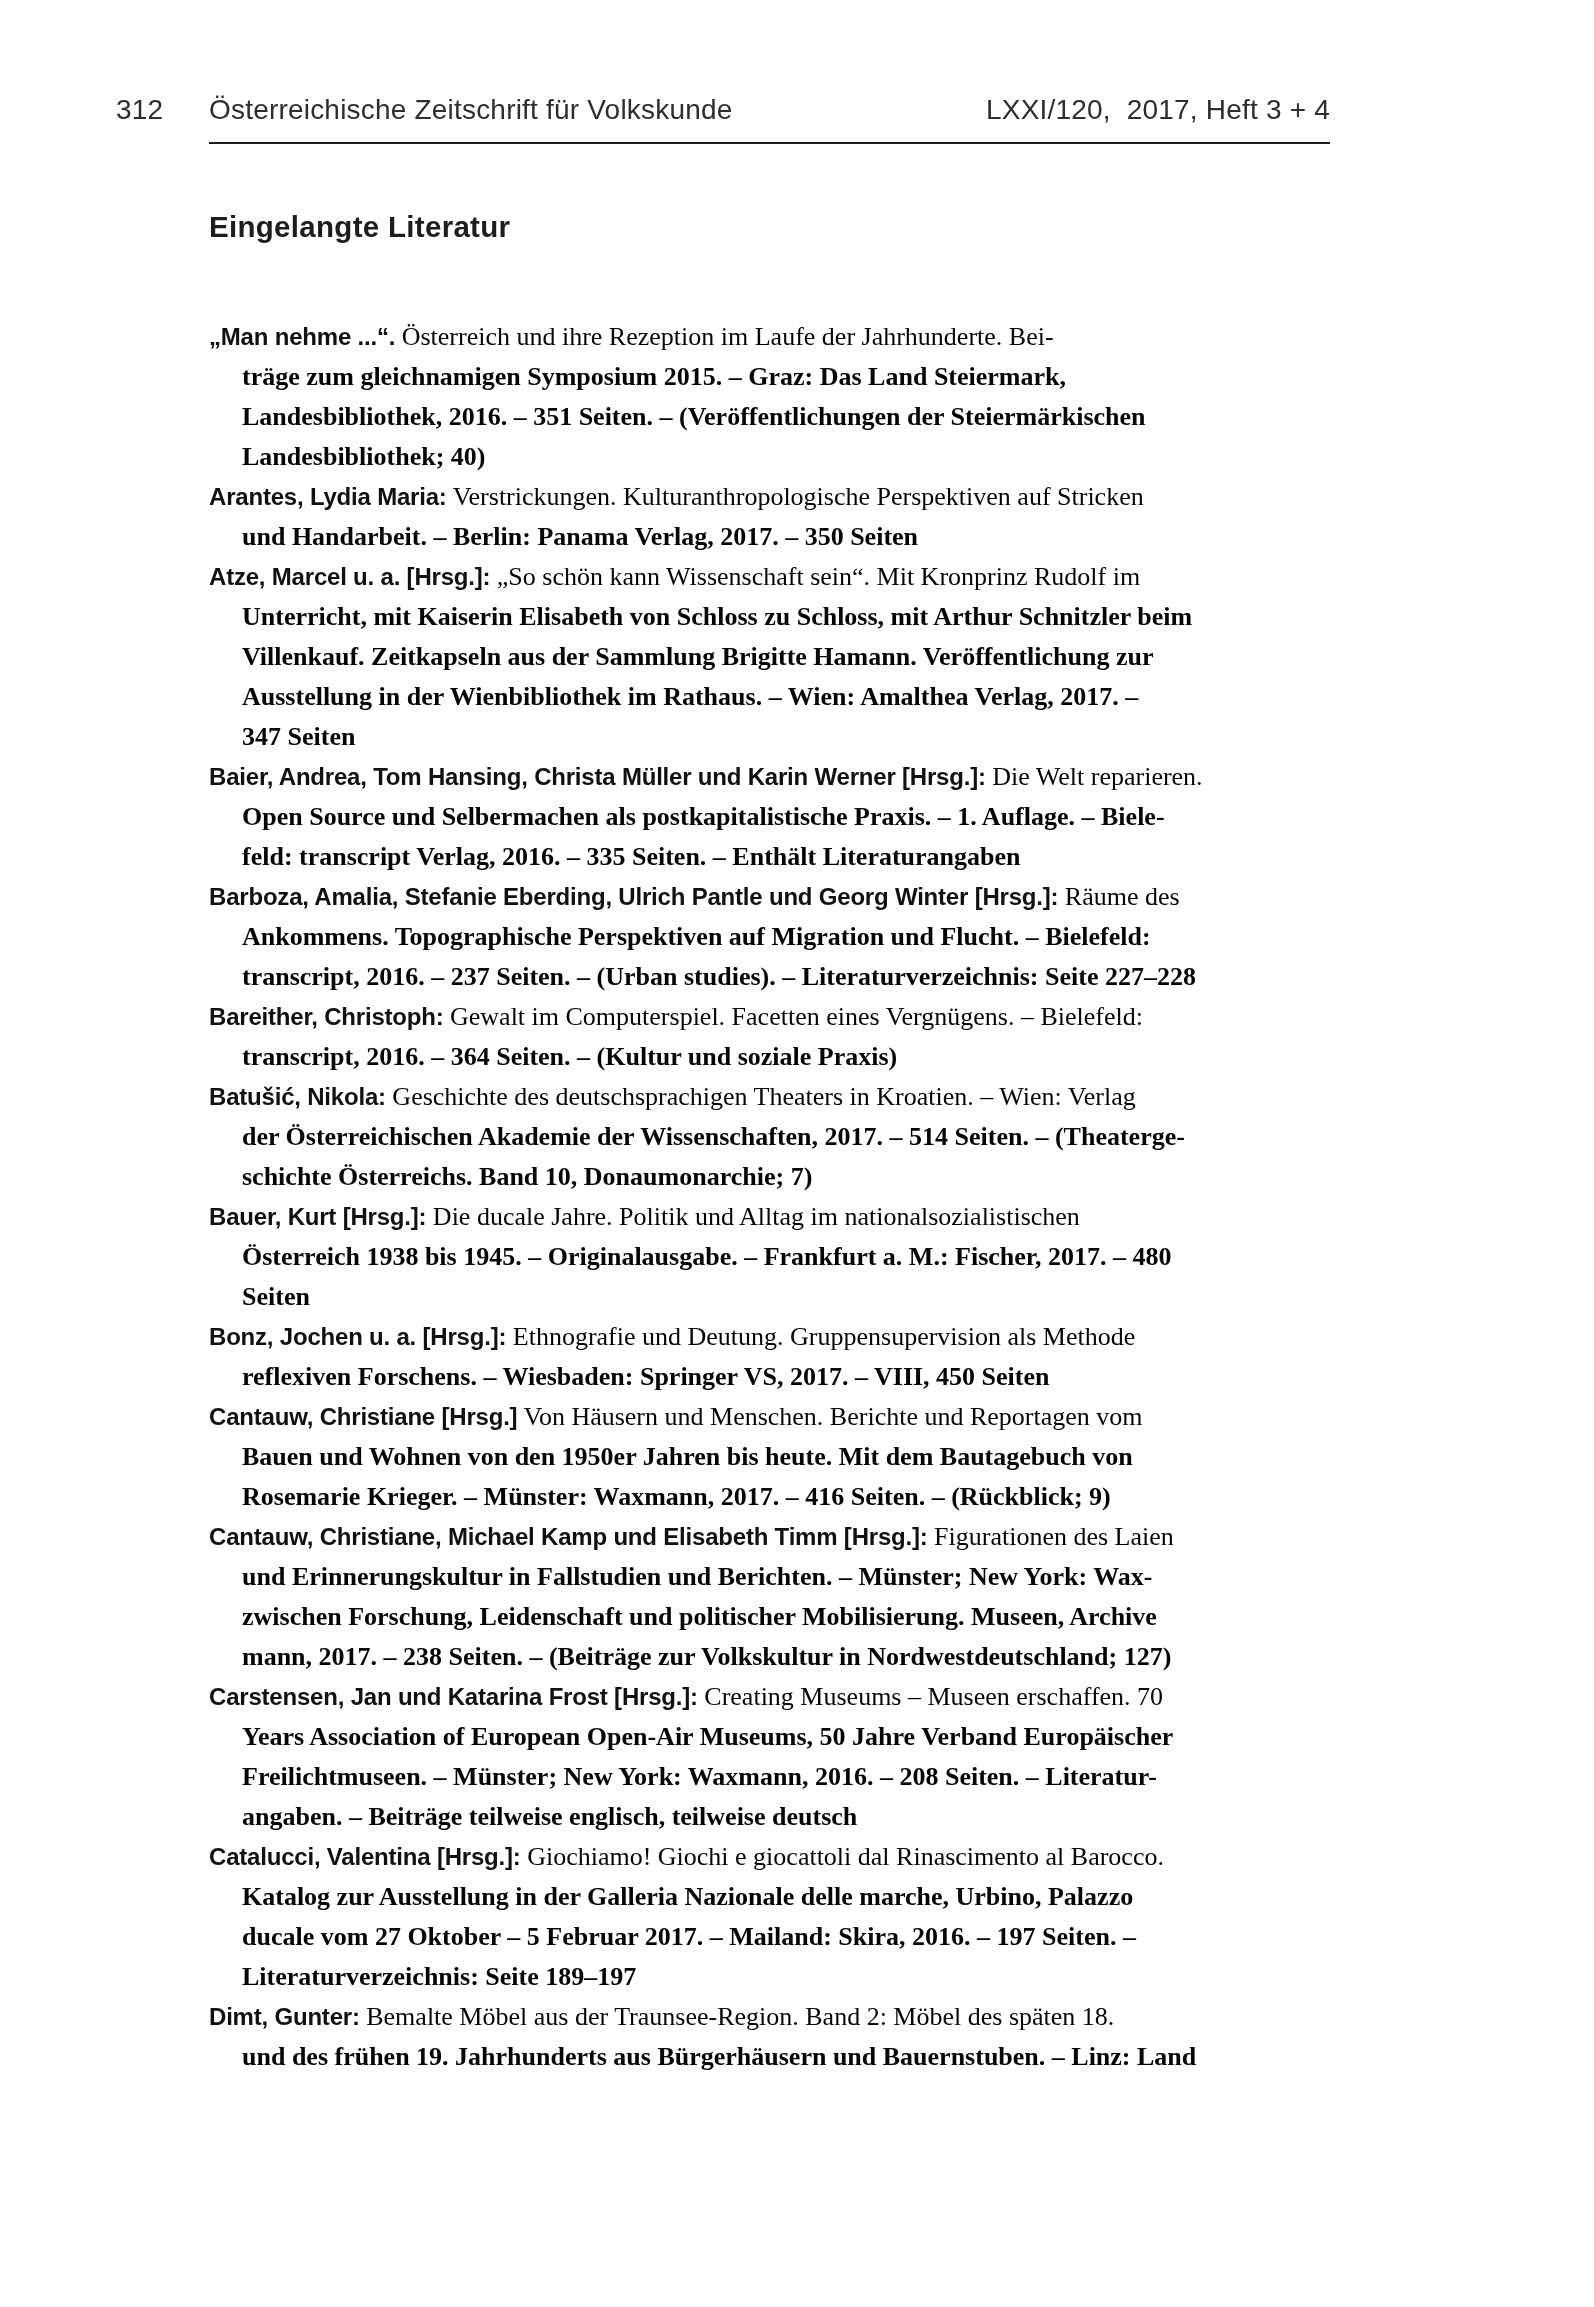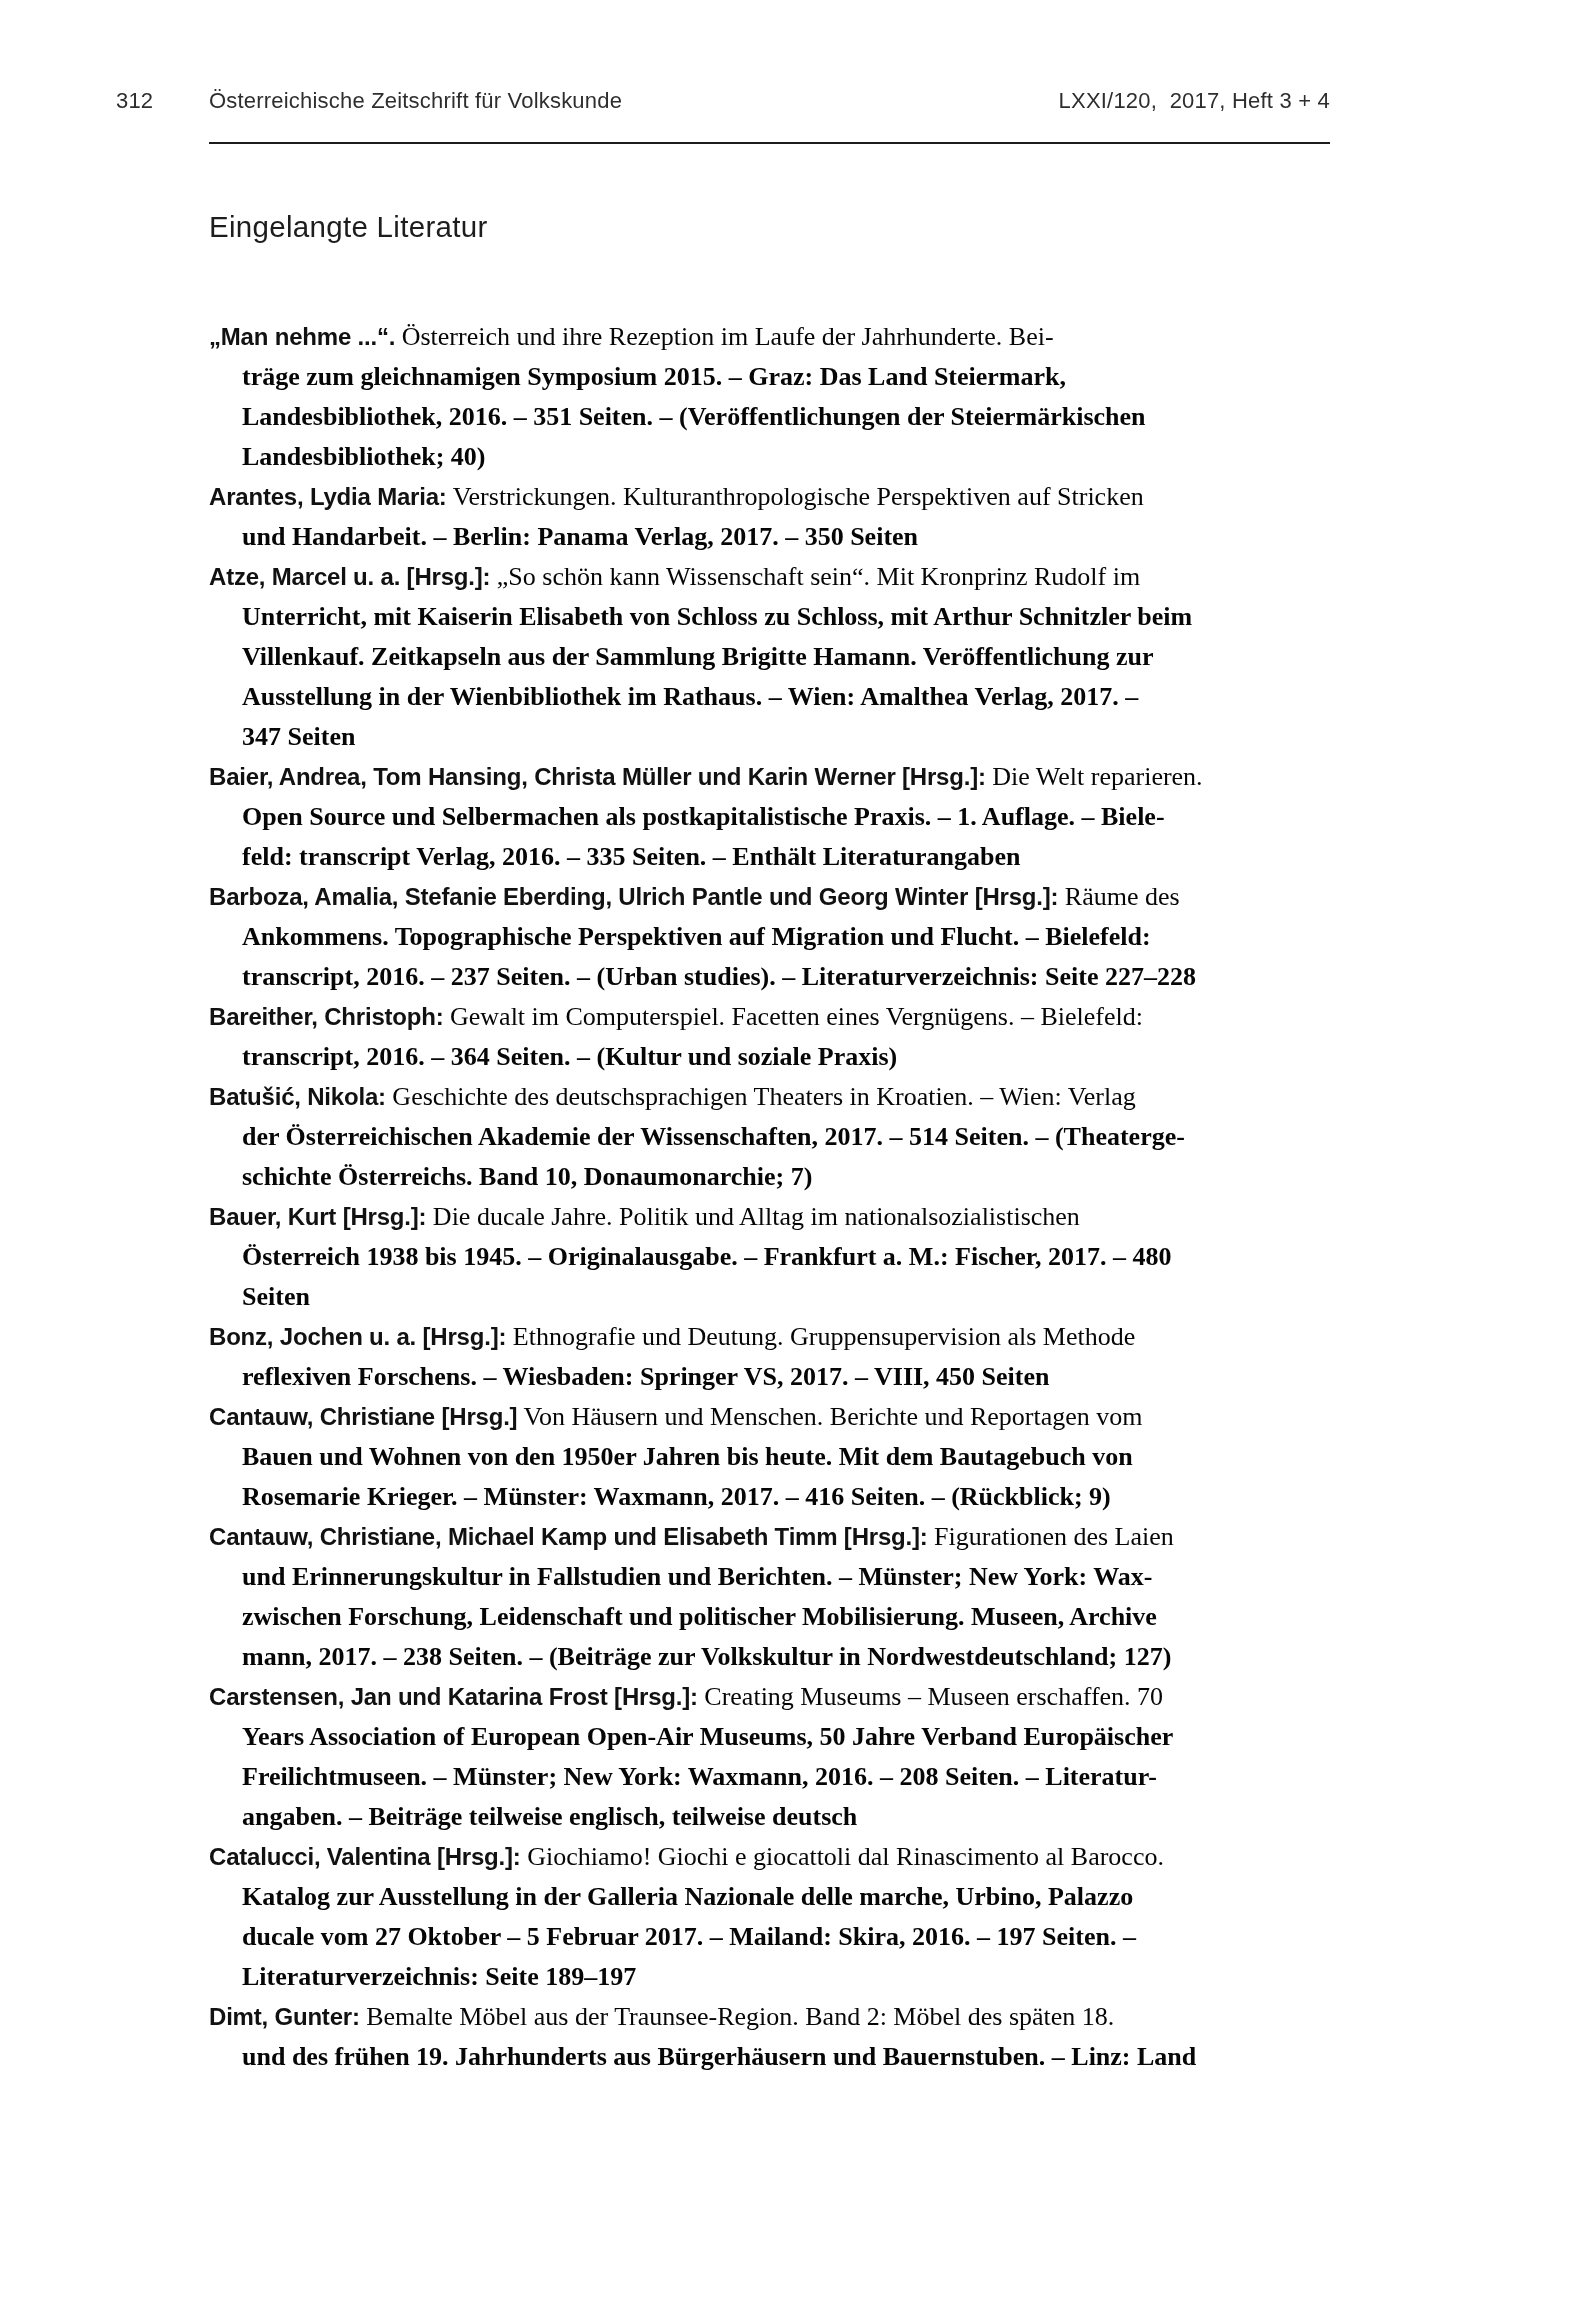--- a/index.html
+++ b/index.html
@@ -11,25 +11,25 @@
     position: relative;
     width: 1595px;
     height: 2307px;
     background: #ffffff;
     overflow: hidden;
     font-family: "Liberation Serif", serif;
   }
   
   .running-head {
     position: absolute;
-    top: 88px;
+    top: 94px;
     left: 116px;
     width: 1214px;
     font-family: "Liberation Sans", sans-serif;
-    font-size: 22px;
+    font-size: 28px;
     font-weight: 400;
     color: #2e2e2e;
     letter-spacing: 0.2px;
     display: flex;
     align-items: baseline;
   }
   .running-head .pagenum { width: 93px; }
   .running-head .issue { margin-left: auto; white-space: pre; }
   .head-rule {
     position: absolute;
@@ -38,21 +38,21 @@
     width: 1121px;
     height: 2.4px;
     background: #1c1c1c;
   }
   .section-title {
     position: absolute;
     top: 210px;
     left: 209px;
     font-family: "Liberation Sans", sans-serif;
     font-size: 29.5px;
-    font-weight: 400;
+    font-weight: 700;
     letter-spacing: 0.3px;
     color: #1d1d1d;
     line-height: 33px;
   }
   
   .bib {
     position: absolute;
     top: 317px;
     left: 209px;
     width: 1132px;

